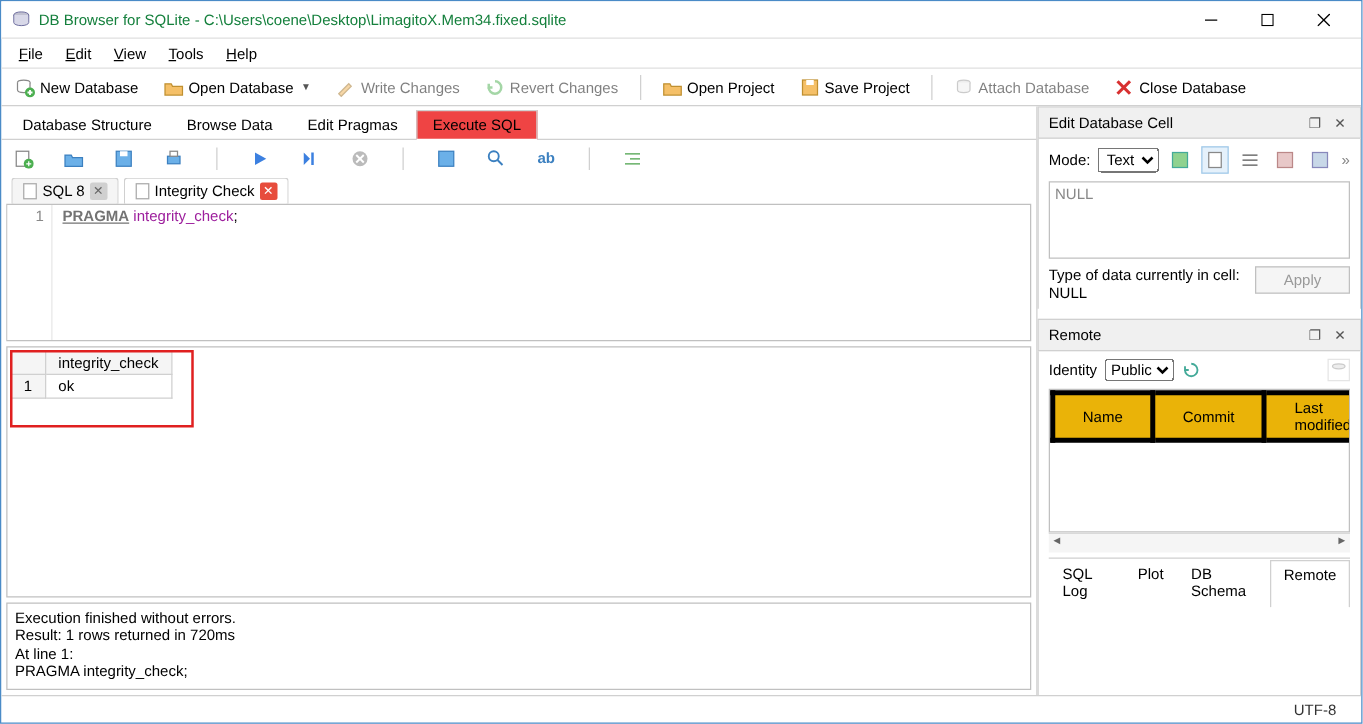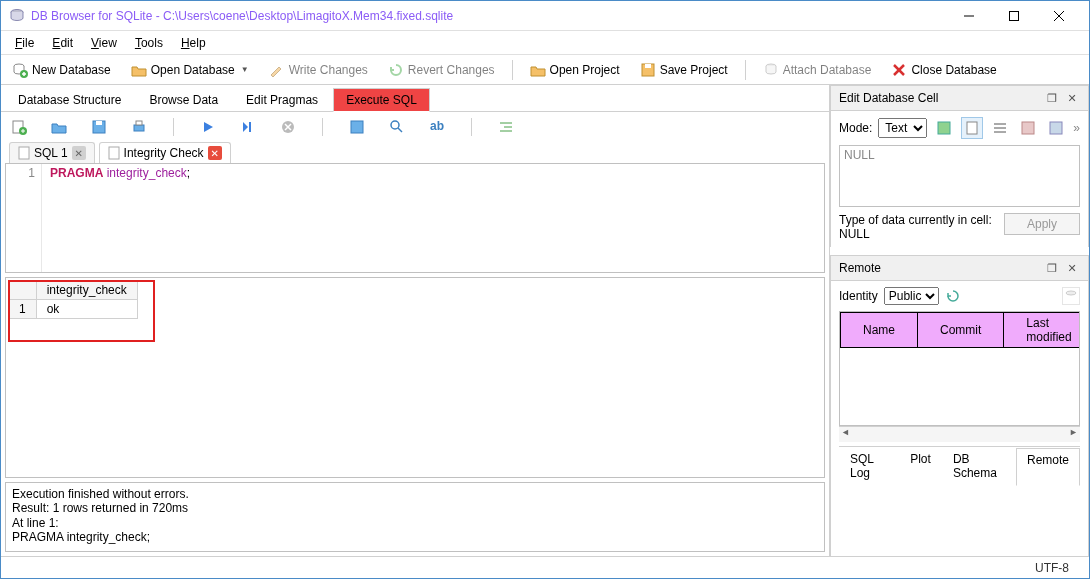--- a/index.html
+++ b/index.html
@@ -1,21 +1,21 @@
 <!DOCTYPE html>
 <html><head>
 <meta charset="utf-8">
 <style>
 * { margin: 0; padding: 0; box-sizing: border-box; font-family: 'Segoe UI', Tahoma, sans-serif; font-size: 12px; }
 body { background: #fff; width: 1090px; height: 579px; border: 1px solid #4a8bc7; overflow: hidden; display: flex; flex-direction: column; }
 
 
 .titlebar { height: 30px; background: #fff; display: flex; align-items: center; padding: 0 8px; border-bottom: 1px solid #e0e0e0; }
 .titlebar .icon-db { width: 16px; height: 16px; margin-right: 6px; }
-.titlebar .title { flex: 1; color: #8b5cf6; font-size: 12px; }
+.titlebar .title { flex: 1; color: #15803d; font-size: 12px; }
 .titlebar .win-btns { display: flex; gap: 0; }
 .titlebar .win-btn { width: 45px; height: 28px; display: flex; align-items: center; justify-content: center; cursor: pointer; }
 
 
 .menubar { height: 24px; display: flex; align-items: center; padding: 0 6px; gap: 2px; border-bottom: 1px solid #e0e0e0; }
 .menubar .menu-item { padding: 3px 8px; cursor: pointer; }
 .menubar .menu-item u { text-decoration: underline; }
 
 
 .toolbar { height: 30px; display: flex; align-items: center; padding: 0 4px; gap: 6px; border-bottom: 1px solid #d0d0d0; }
@@ -45,21 +45,21 @@
 .editor-tab { display: flex; align-items: center; padding: 3px 8px; gap: 4px; border: 1px solid #d0d0d0; border-bottom: none; border-radius: 3px 3px 0 0; background: #f5f5f5; cursor: pointer; }
 .editor-tab.active { background: #fff; }
 .editor-tab .close-x { width: 14px; height: 14px; display: flex; align-items: center; justify-content: center; font-size: 10px; border-radius: 2px; }
 .editor-tab .close-x.gray { background: #d0d0d0; color: #666; }
 .editor-tab .close-x.red { background: #e74c3c; color: #fff; }
 
 
 .sql-editor { border: 1px solid #c0c0c0; margin: 0 4px; height: 110px; display: flex; font-family: 'Consolas', monospace; font-size: 13px; }
 .sql-gutter { width: 36px; background: #fff; border-right: 1px solid #e8e8e8; text-align: right; padding: 2px 6px; color: #888; }
 .sql-content { flex: 1; padding: 2px 8px; }
-.sql-content .kw { color: #be185d; font-weight: bold; }
+.sql-content .kw { color: #737373; font-weight: bold; text-decoration: underline; }
 .sql-content .ident { color: #9d1f9d; }
 
 
 .result-area { flex: 1; border: 1px solid #c0c0c0; margin: 4px; position: relative; background: #fff; overflow: auto; }
 .result-table { border-collapse: collapse; margin: 2px; }
 .result-table th, .result-table td { border: 1px solid #d0d0d0; padding: 2px 10px; text-align: left; font-weight: normal; }
 .result-table th { background: #f5f5f5; }
 .result-table .row-hdr { background: #f5f5f5; width: 20px; text-align: center; }
 .highlight-box { position: absolute; left: 2px; top: 2px; width: 147px; height: 62px; border: 2px solid #e02020; pointer-events: none; }
 
@@ -79,21 +79,21 @@
 .mode-row .mbtn.active { background: #e5f1fb; border-color: #a0c8e8; }
 
 .cell-editor { border: 1px solid #c0c0c0; height: 62px; padding: 2px 4px; color: #888; margin-bottom: 6px; }
 .cell-info { display: flex; align-items: flex-start; gap: 8px; }
 .cell-info .info-text { flex: 1; }
 .apply-btn { padding: 3px 22px; border: 1px solid #c0c0c0; background: #f5f5f5; color: #999; }
 
 .identity-row { display: flex; align-items: center; gap: 6px; margin-bottom: 6px; }
 .remote-table-wrap { border: 1px solid #c0c0c0; height: 115px; overflow: auto; }
 .remote-table { width: 100%; border-collapse: collapse; }
-.remote-table th { border: 1px solid #000000; padding: 3px 22px; text-align: left; font-weight: normal; background: #f0abfc; }
+.remote-table th { border: 4px solid #000000; padding: 3px 22px; text-align: left; font-weight: normal; background: #eab308; }
 .remote-scroll { height: 16px; border-top: 1px solid #d0d0d0; background: #f5f5f5; position: relative; }
 .remote-scroll::before { content: '◄'; position: absolute; left: 2px; font-size: 9px; color: #666; }
 .remote-scroll::after { content: '►'; position: absolute; right: 2px; font-size: 9px; color: #666; }
 
 .bottom-tabs { display: flex; border-top: 1px solid #d0d0d0; margin-top: 4px; }
 .bottom-tabs .btab { padding: 4px 10px; border: 1px solid transparent; cursor: pointer; }
 .bottom-tabs .btab.active { border-color: #d0d0d0; background: #fff; border-bottom-color: #fff; position: relative; top: 1px; }
 
 
 .statusbar { height: 22px; border-top: 1px solid #d0d0d0; display: flex; align-items: center; justify-content: flex-end; padding: 0 20px; color: #333; }
@@ -300,21 +300,21 @@
         </div>
     </div>
 
     <div class="editor-tabs">
       <div class="editor-tab">
         <span>
             <svg width="12" height="14">
               <rect x="1" y="1" width="10" height="12" fill="#fff" stroke="#aaa"></rect>
             </svg>
           </span>
-        <span>SQL 1</span>
+        <span>SQL 8</span>
         <span class="close-x gray">✕</span>
       </div>
       <div class="editor-tab active">
         <span>
             <svg width="12" height="14">
               <rect x="1" y="1" width="10" height="12" fill="#fff" stroke="#aaa"></rect>
             </svg>
           </span>
         <span>Integrity Check</span>
         <span class="close-x red">✕</span>

